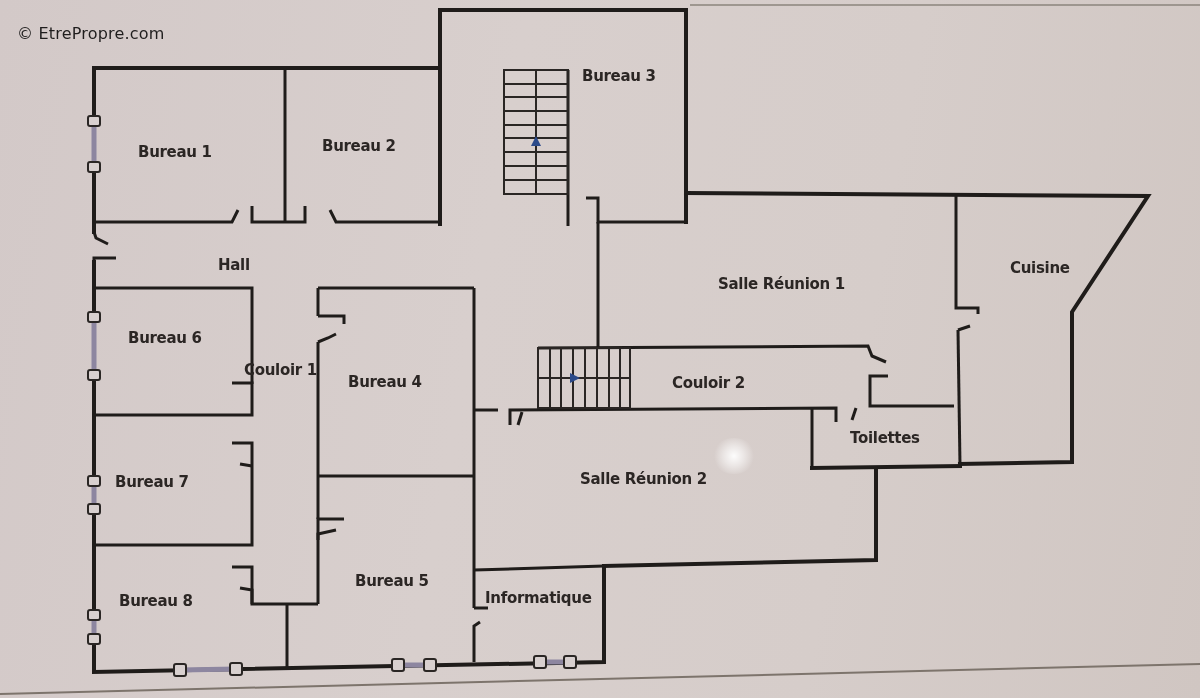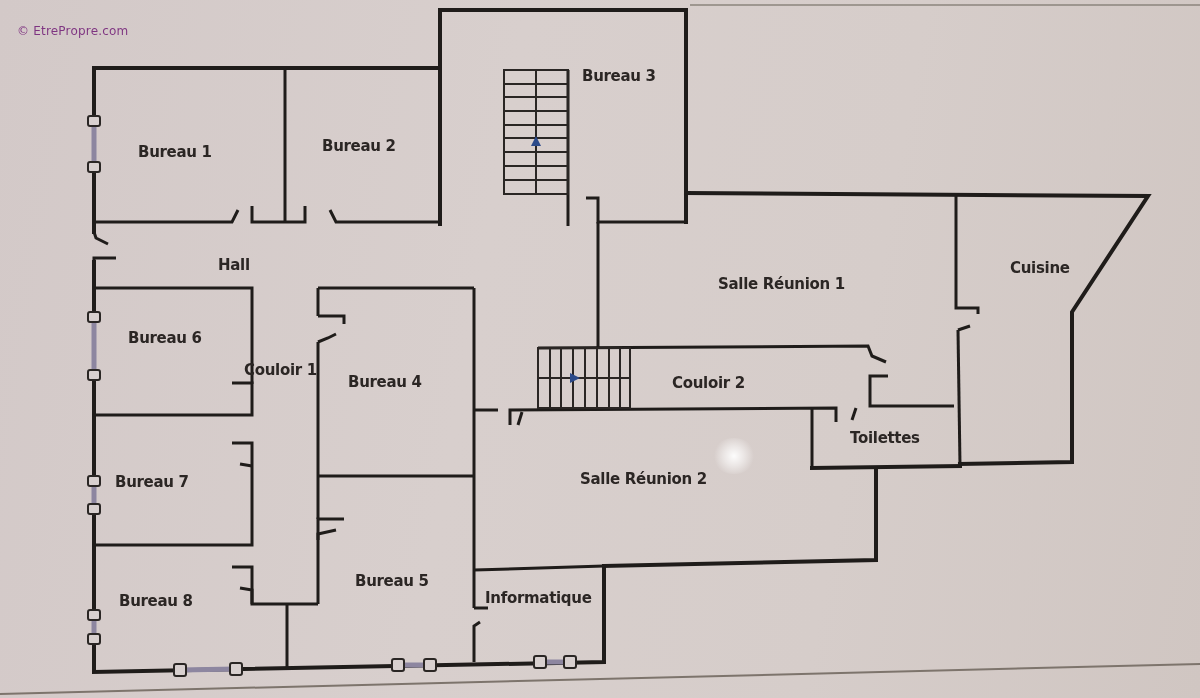--- a/index.html
+++ b/index.html
@@ -12,21 +12,21 @@
   .bg {
     position: absolute; left: 0; top: 0; width: 1200px; height: 698px;
     background: linear-gradient(100deg, #d3c9c8 0%, #d8cfcd 40%, #d6cdca 70%, #d0c6c2 100%);
   }
   .edge-line {
     position: absolute; left: 0; top: 0; width: 1200px; height: 698px;
   }
   .watermark {
     position: absolute; left: 17px; top: 24px;
     font-family: "DejaVu Sans", sans-serif;
-    font-size: 12px; color: #701a75; letter-spacing: 0.2px;
+    font-size: 16px; color: #000000; letter-spacing: 0.2px;
     opacity: 0.85;
   }
   svg.plan { position: absolute; left: 0; top: 0; }
   .wall { stroke: #1f1c1a; stroke-width: 4; fill: none; stroke-linecap: square; }
   .wall-thin { stroke: #1f1c1a; stroke-width: 3; fill: none; }
   .stair-line { stroke: #2a2624; stroke-width: 2; fill: none; }
   .window-rect { fill: #d8d0cf; stroke: #2a2624; stroke-width: 2; }
   .window-glass { stroke: #8d86a0; stroke-width: 5; }
   .room-label {
     font-family: "DejaVu Sans", sans-serif;

